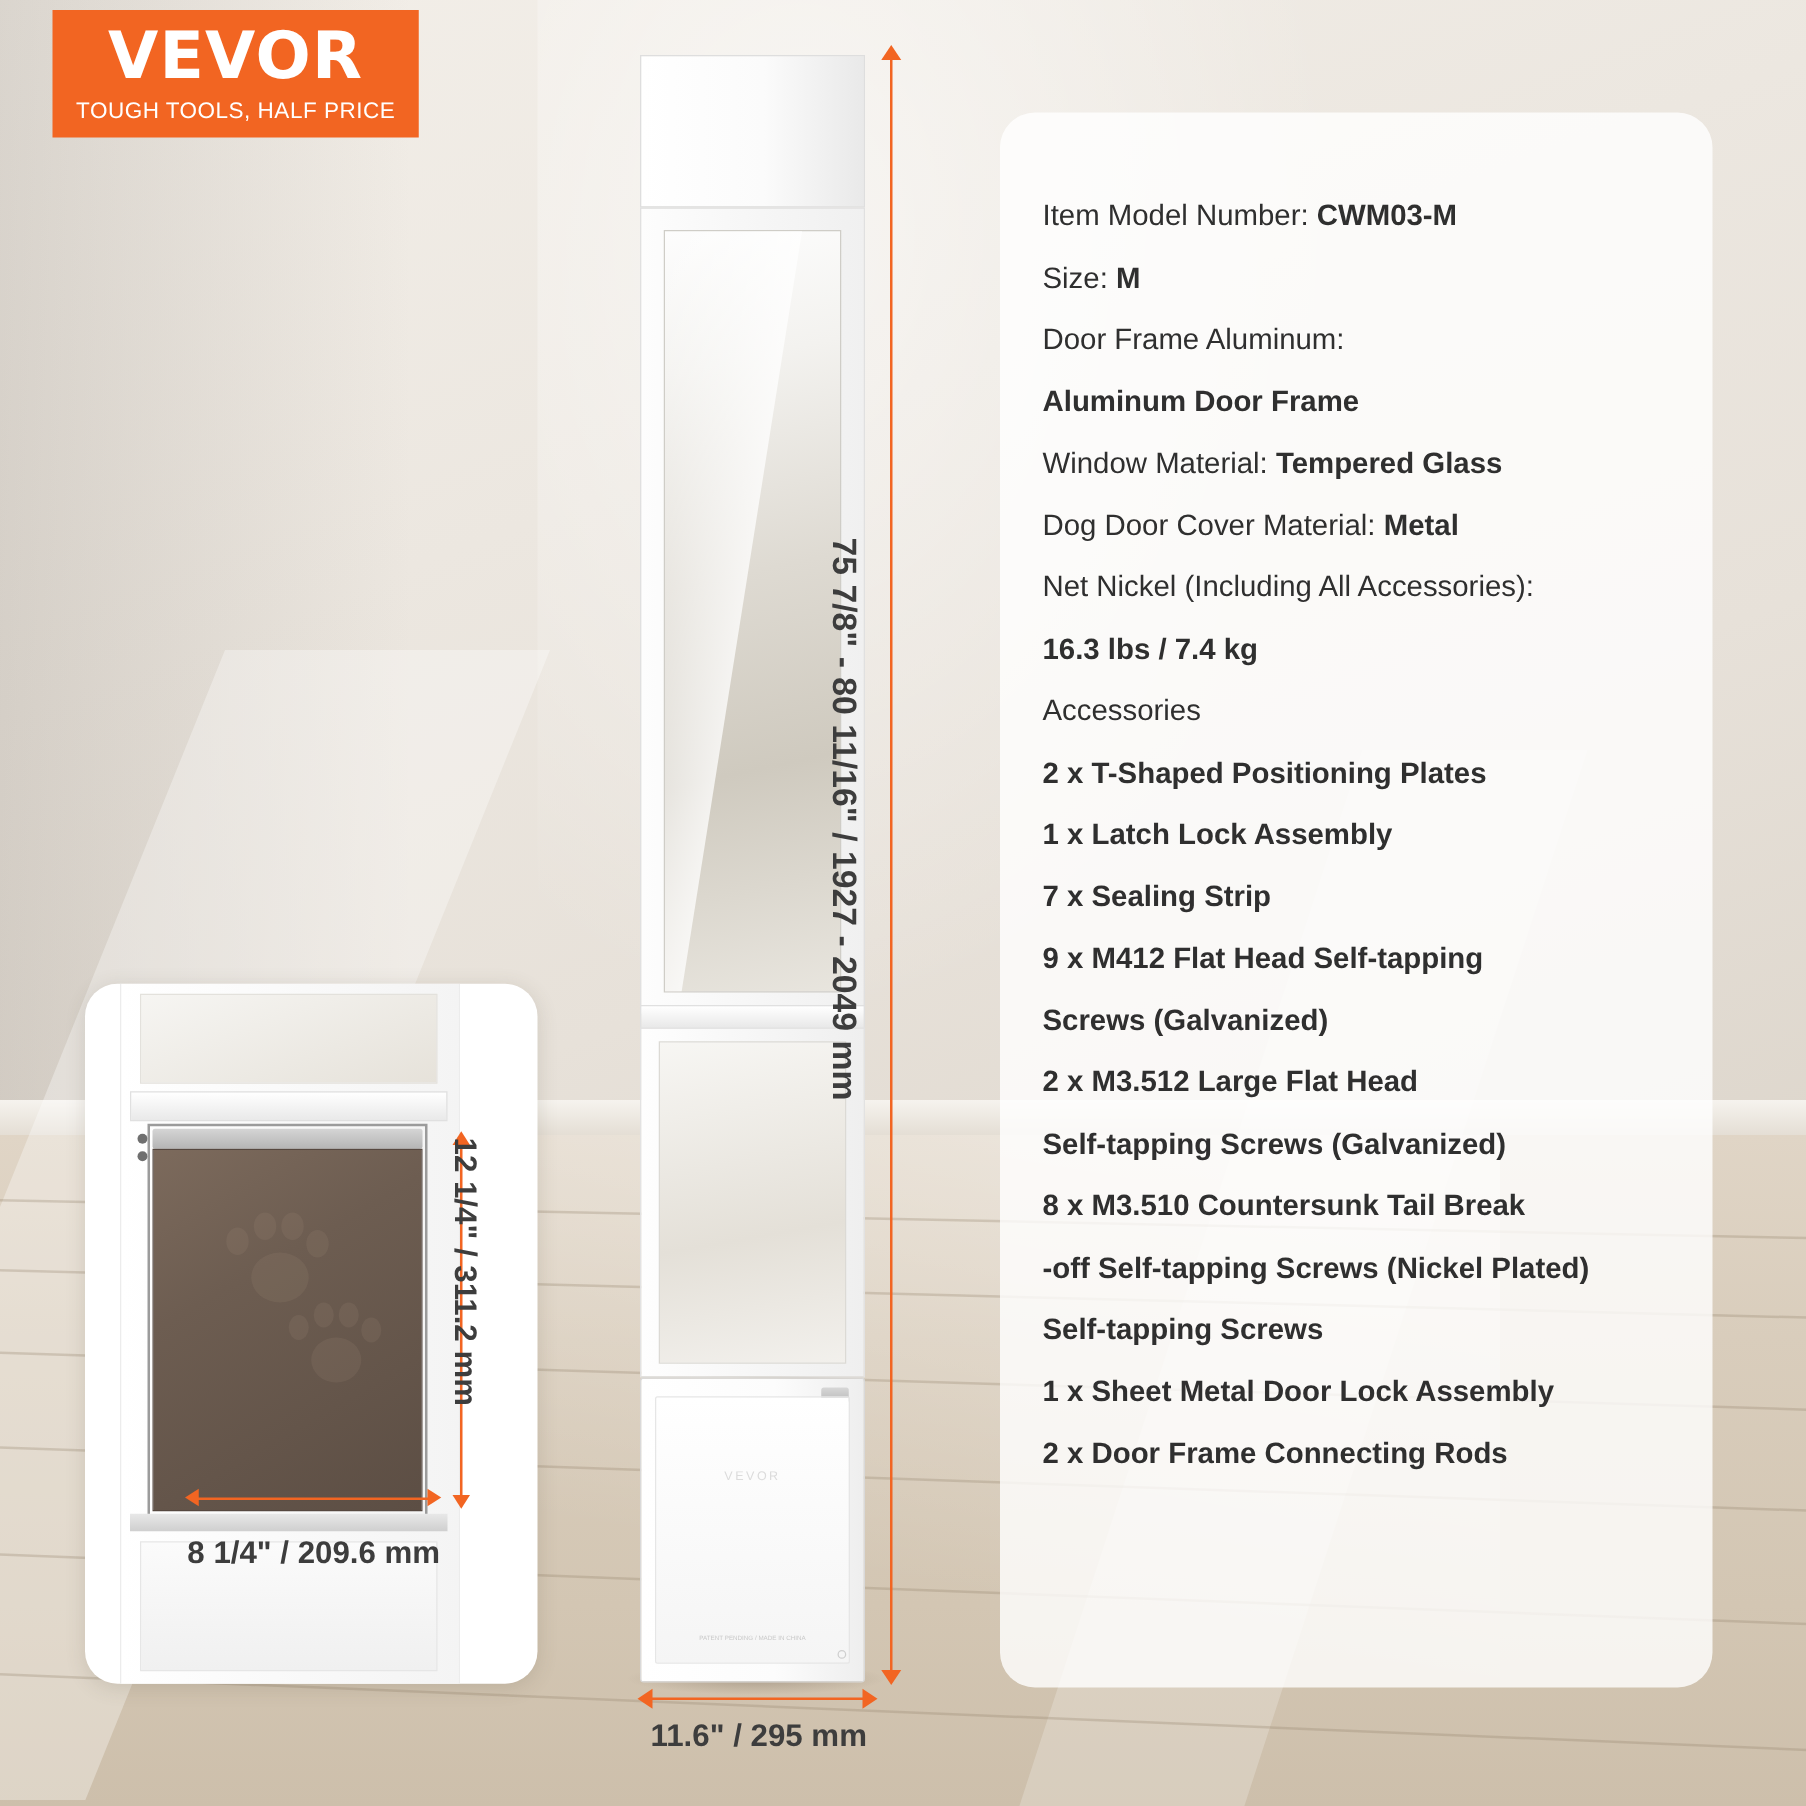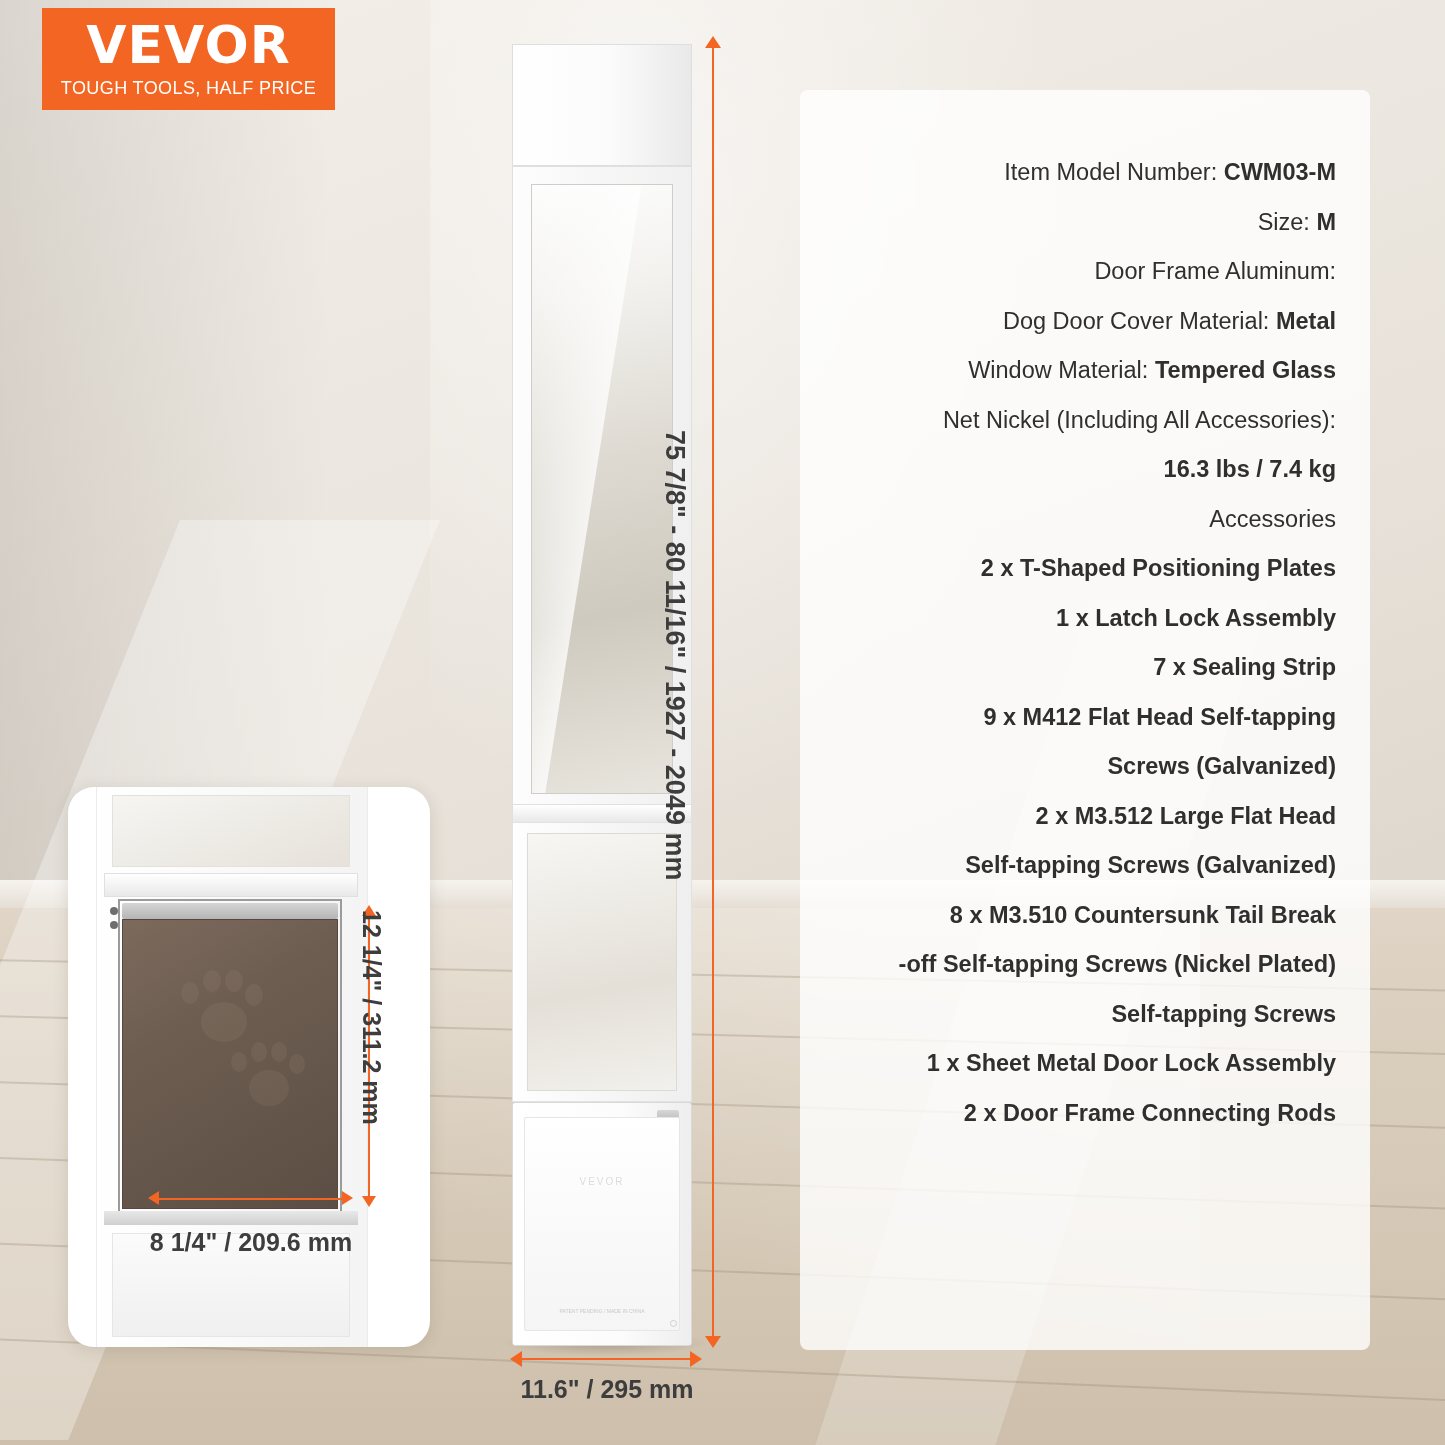--- a/index.html
+++ b/index.html
@@ -422,24 +422,23 @@
     color: #3d3d3d;
     white-space: nowrap;
   }
 
   
   .spec-card {
     position: absolute;
     left: 800px; top: 90px;
     width: 570px; height: 1260px;
     background: rgba(255,255,255,0.80);
-    border-radius: 8px;
+    border-radius: 28px;
     box-sizing: border-box;
     padding: 58px 34px 20px 34px;
-    text-align: right;
   }
   .spec-line {
     font-size: 23.5px;
     color: #2f2f2f;
     line-height: 49.5px;
     white-space: nowrap;
   }
   .spec-line .lbl { font-weight: normal; }
   .spec-line .val { font-weight: bold; }
 </style>
@@ -536,22 +535,23 @@
 
   <div class="det-h-line"></div>
   <div class="det-h-left"></div>
   <div class="det-h-right"></div>
   <div class="det-h-text">8 1/4" / 209.6 mm</div>
 
   <div class="spec-card">
     <div class="spec-line"><span class="lbl">Item Model Number: </span><span class="val">CWM03-M</span></div>
     <div class="spec-line"><span class="lbl">Size: </span><span class="val">M</span></div>
     <div class="spec-line"><span class="lbl">Door Frame Aluminum:</span><span class="val"></span></div>
+    <div class="spec-line"><span class="lbl"></span><span class="val">Aluminum Door Frame</span></div>
+    <div class="spec-line"><span class="lbl">Window Material: </span><span class="val">Tempered Glass</span></div>
     <div class="spec-line"><span class="lbl">Dog Door Cover Material: </span><span class="val">Metal</span></div>
-    <div class="spec-line"><span class="lbl">Window Material: </span><span class="val">Tempered Glass</span></div>
     <div class="spec-line"><span class="lbl">Net Nickel (Including All Accessories):</span><span class="val"></span></div>
     <div class="spec-line"><span class="lbl"></span><span class="val">16.3 lbs / 7.4 kg</span></div>
     <div class="spec-line"><span class="lbl">Accessories</span><span class="val"></span></div>
     <div class="spec-line"><span class="lbl"></span><span class="val">2 x T-Shaped Positioning Plates</span></div>
     <div class="spec-line"><span class="lbl"></span><span class="val">1 x Latch Lock Assembly</span></div>
     <div class="spec-line"><span class="lbl"></span><span class="val">7 x Sealing Strip</span></div>
     <div class="spec-line"><span class="lbl"></span><span class="val">9 x M412 Flat Head Self-tapping</span></div>
     <div class="spec-line"><span class="lbl"></span><span class="val">Screws (Galvanized)</span></div>
     <div class="spec-line"><span class="lbl"></span><span class="val">2 x M3.512 Large Flat Head</span></div>
     <div class="spec-line"><span class="lbl"></span><span class="val">Self-tapping Screws (Galvanized)</span></div>

